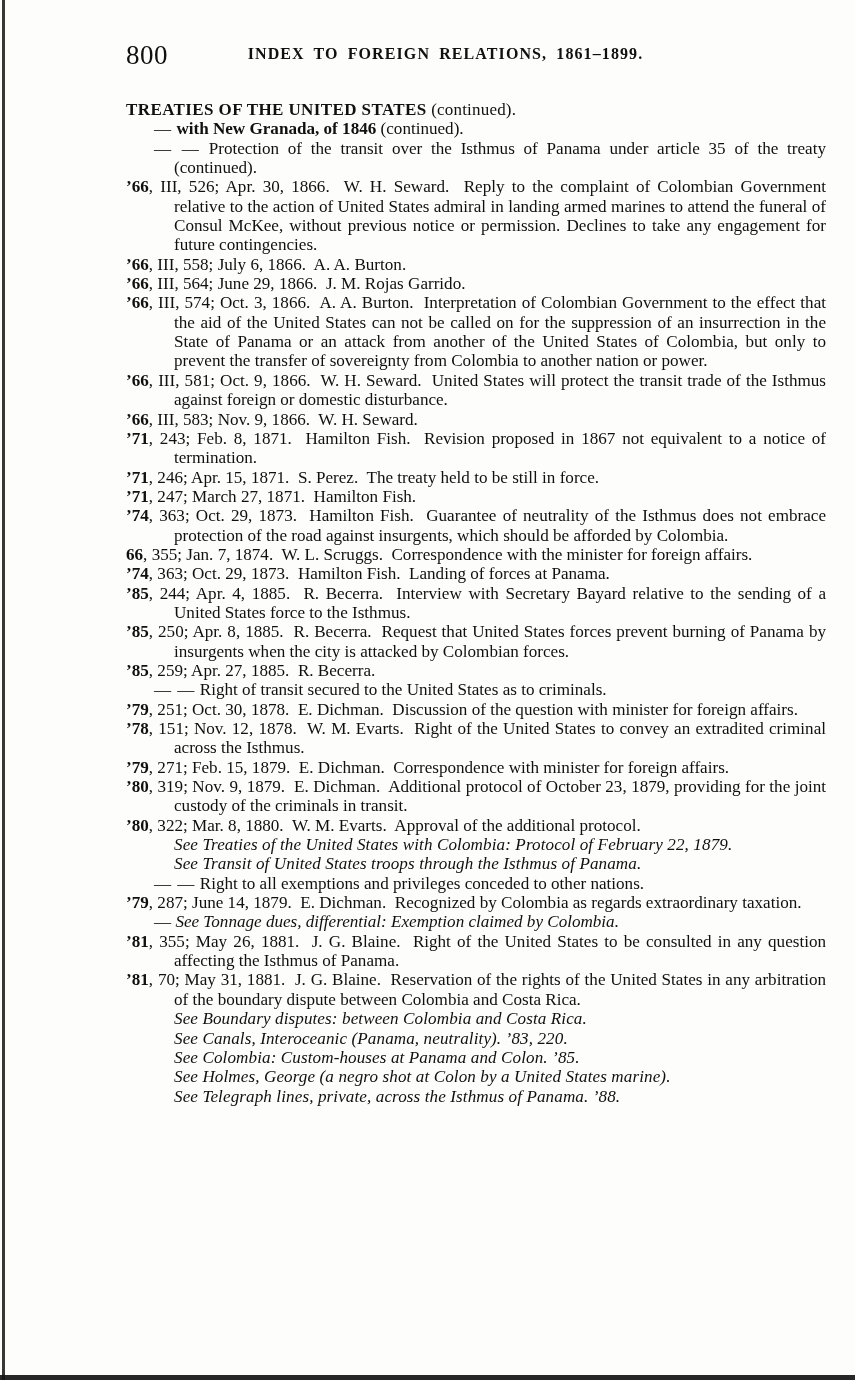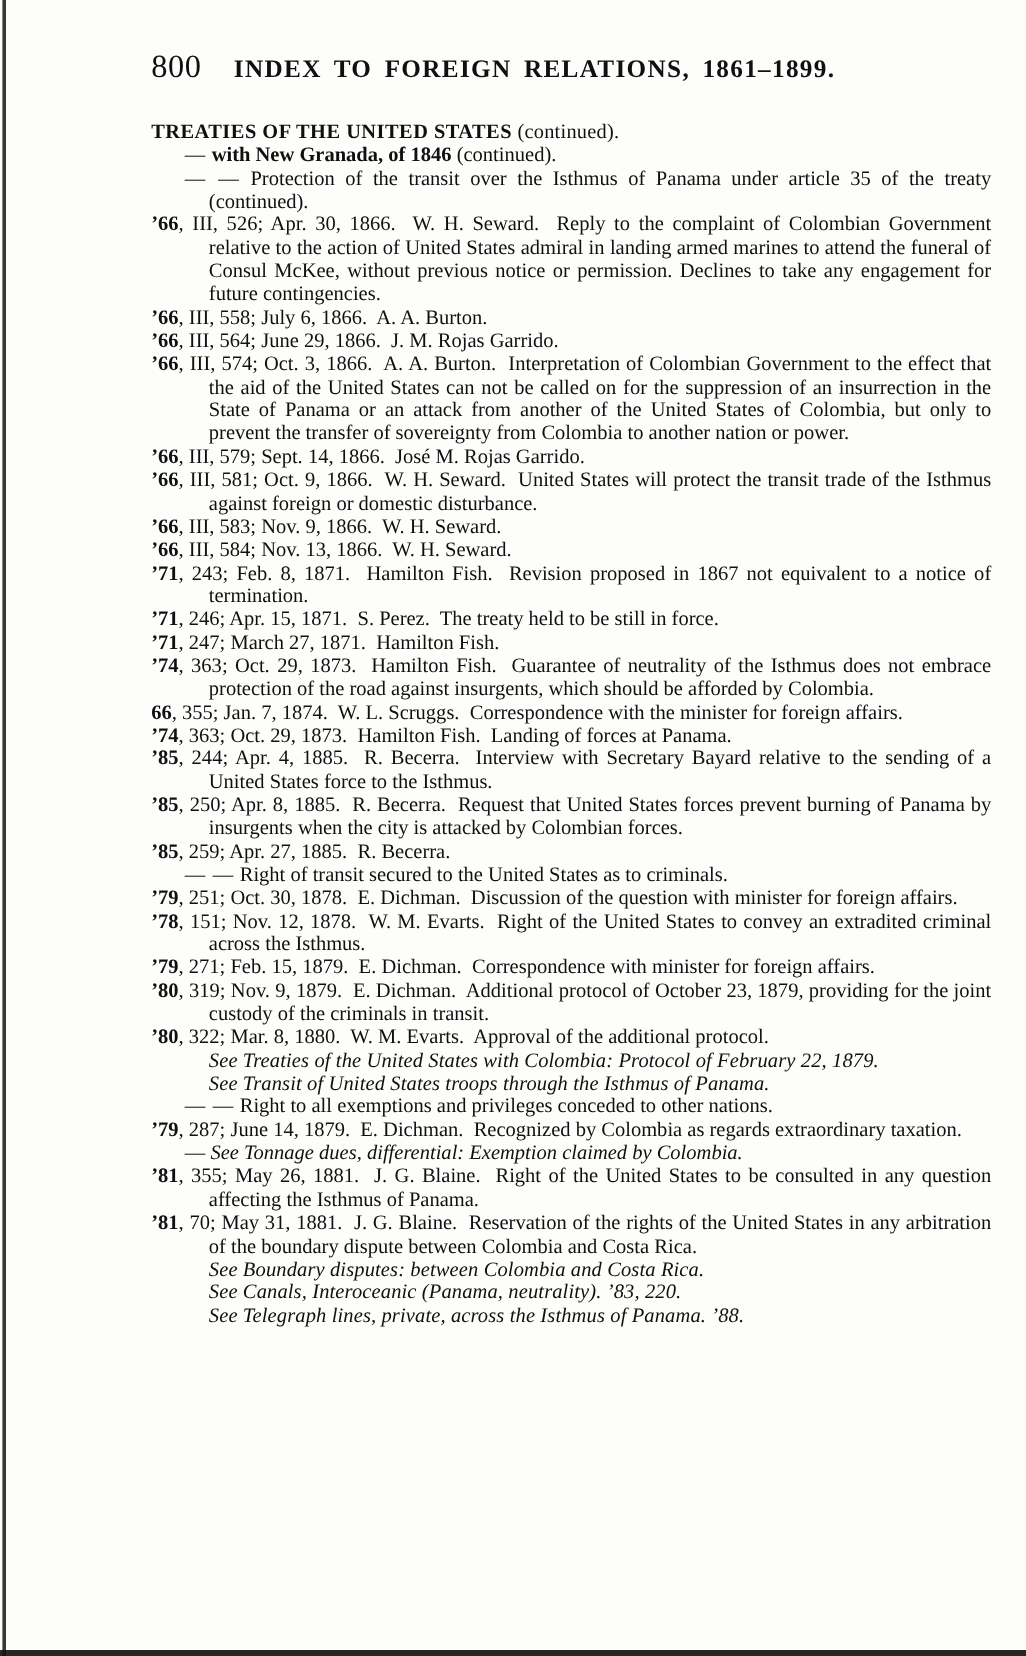--- a/index.html
+++ b/index.html
@@ -53,21 +53,21 @@
     letter-spacing: .5px;
   }
   .head-title {
     position: absolute;
     left: 0;
     top: 5px;
     width: 855px;
     text-align: center;
     padding-left: 36px;
     box-sizing: border-box;
-    font-size: 21px;
+    font-size: 16px;
     font-weight: bold;
     letter-spacing: 1.1px;
     word-spacing: 4px;
   }
 
   
   .body {
     position: absolute;
     left: 126px;
     top: 100px;
@@ -156,31 +156,25 @@
       </p>
       <p class="entry nojust">
         <b>’66</b><span>, III, 558; July 6, 1866.</span>&nbsp; <span>A. A. Burton.</span>
       </p>
       <p class="entry nojust">
         <b>’66</b><span>, III, 564; June 29, 1866.</span>&nbsp; <span>J. M. Rojas Garrido.</span>
       </p>
       <p class="entry">
         <b>’66</b><span>, III, 574; Oct. 3, 1866.</span>&nbsp; <span>A. A. Burton.</span>&nbsp; <span>Interpretation of Colombian Government to the effect that the aid of the United States can not be called on for the suppression of an insurrection in the State of Panama or an attack from another of the United States of Colombia, but only to prevent the transfer of sovereignty from Colombia to another nation or power.</span>
       </p>
-      <p class="entry nojust">
-        <b>’66</b><span>, III, 579; Sept. 14, 1866.</span>&nbsp; <span>José M. Rojas Garrido.</span>
-      </p>
       <p class="entry">
         <b>’66</b><span>, III, 581; Oct. 9, 1866.</span>&nbsp; <span>W. H. Seward.</span>&nbsp; <span>United States will protect the transit trade of the Isthmus against foreign or domestic disturbance.</span>
       </p>
       <p class="entry nojust">
         <b>’66</b><span>, III, 583; Nov. 9, 1866.</span>&nbsp; <span>W. H. Seward.</span>
-      </p>
-      <p class="entry nojust">
-        <b>’66</b><span>, III, 584; Nov. 13, 1866.</span>&nbsp; <span>W. H. Seward.</span>
       </p>
       <p class="entry">
         <b>’71</b><span>, 243; Feb. 8, 1871.</span>&nbsp; <span>Hamilton Fish.</span>&nbsp; <span>Revision proposed in 1867 not equivalent to a notice of termination.</span>
       </p>
       <p class="entry nojust">
         <b>’71</b><span>, 246; Apr. 15, 1871.</span>&nbsp; <span>S. Perez.</span>&nbsp; <span>The treaty held to be still in force.</span>
       </p>
       <p class="entry nojust">
         <b>’71</b><span>, 247; March 27, 1871.</span>&nbsp; <span>Hamilton Fish.</span>
       </p>
@@ -248,16 +242,18 @@
       <p class="entry">
         <b>’81</b><span>, 355; May 26, 1881.</span>&nbsp; <span>J. G. Blaine.</span>&nbsp; <span>Right of the United States to be consulted in any question affecting the Isthmus of Panama.</span>
       </p>
       <p class="entry">
         <b>’81</b><span>, 70; May 31, 1881.</span>&nbsp; <span>J. G. Blaine.</span>&nbsp; <span>Reservation of the rights of the United States in any arbitration of the boundary dispute between Colombia and Costa Rica.</span>
       </p>
     </div>
 
     <p class="xref">See Boundary disputes: between Colombia and Costa Rica.</p>
     <p class="xref">See Canals, Interoceanic (Panama, neutrality).  ’83, 220.</p>
+    <p class="xref">See Colombia: Custom-houses at Panama and Colon.  ’85.</p>
+    <p class="xref">See Holmes, George (a negro shot at Colon by a United States marine).</p>
     <p class="xref">See Telegraph lines, private, across the Isthmus of Panama.  ’88.</p>
 
   </div>
 </div>
 
 </body></html>

